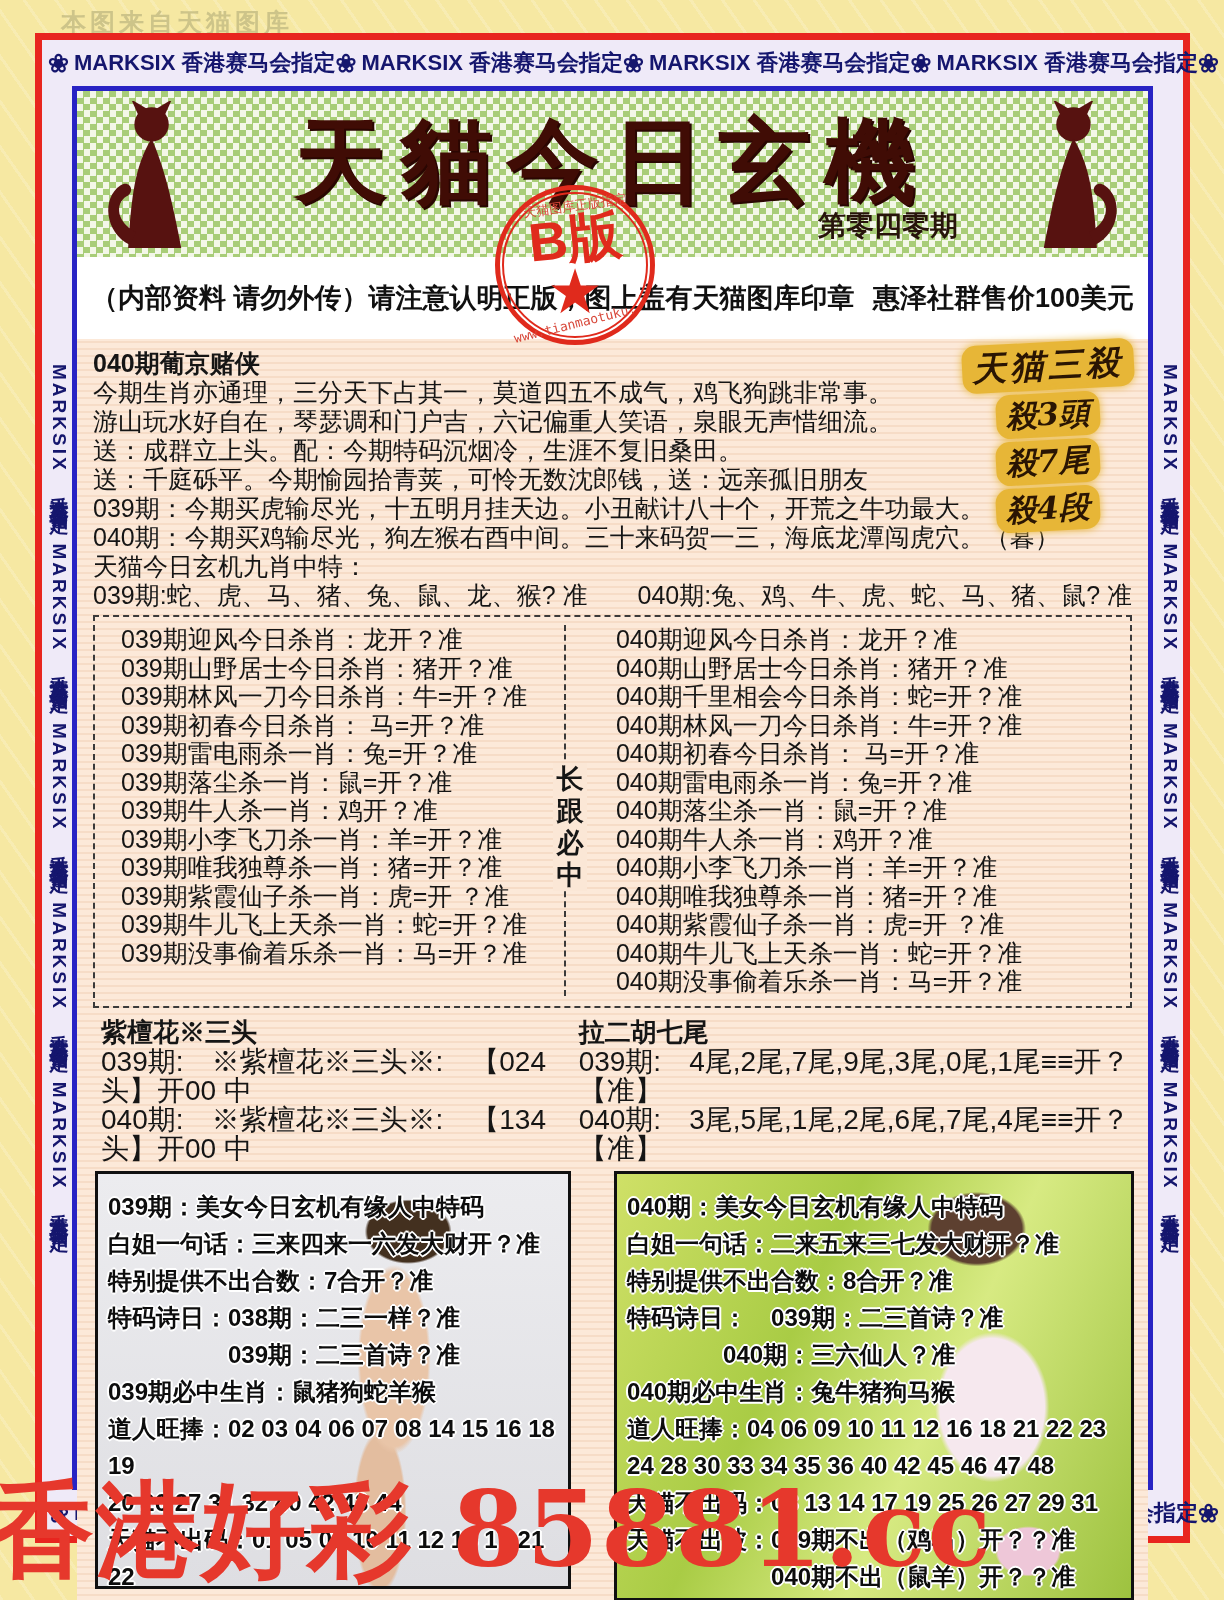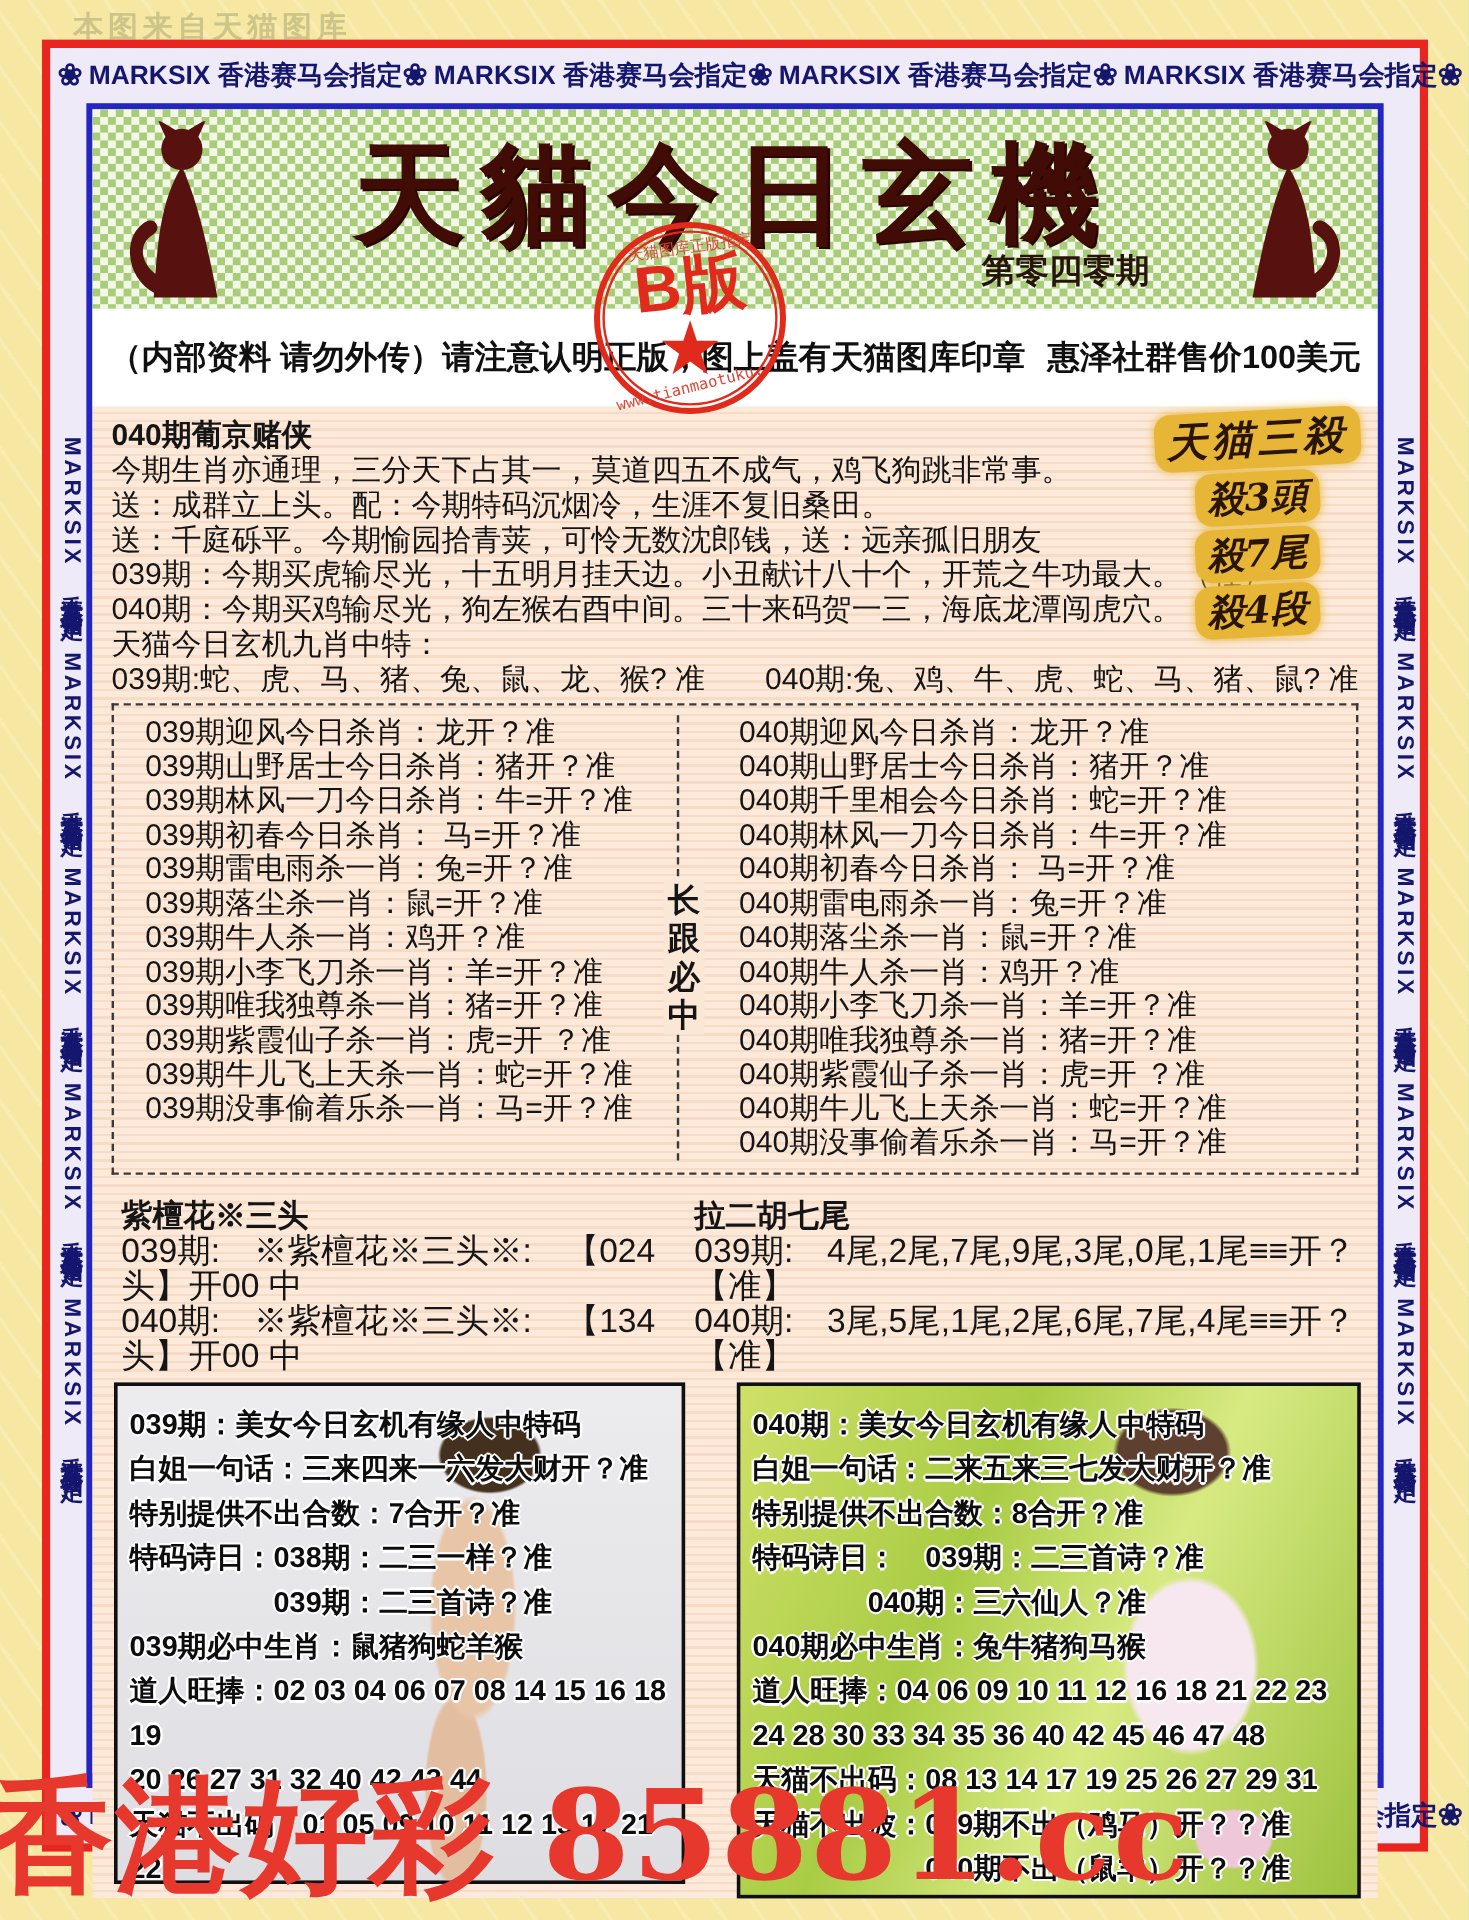--- a/index.html
+++ b/index.html
@@ -58,21 +58,21 @@
     background:repeating-linear-gradient(0deg,#fce9d9 0 5px,#f6dcc7 5px 7px);}
   .sansha{position:absolute;right:14px;top:0;text-align:center;z-index:5;}
   .sansha-line{margin:3px 0;transform:rotate(-3deg);}
   .sansha-line .pill{display:inline-block;background:#e7b637;color:#2a1503;font-weight:bold;
     font-style:italic;border-radius:14px;padding:1px 10px;font-size:31px;
     box-shadow:0 0 8px #e7b637;font-family:"DejaVu Serif",serif;}
   .sansha-title .pill{font-size:34px;letter-spacing:4px;}
   .intro-heading{font-size:25px;line-height:29px;font-weight:bold;}
   .intro-line{font-size:25px;line-height:29px;white-space:pre-wrap;}
   
-  .kill-box{box-sizing:border-box;border:2px dashed #3a3a3a;margin:5px 2px 20px 0;
+  .kill-box{box-sizing:border-box;border:2px dashed #3a3a3a;margin:5px 2px 10px 0;
     display:flex;position:relative;padding:8px 0 10px 0;}
   .kill-col-left{width:45.5%;box-sizing:border-box;padding-left:26px;border-right:2px dashed #3a3a3a;}
   .kill-col-right{flex:1;padding-left:50px;}
   .kill-row{font-size:25px;line-height:28.5px;white-space:pre-wrap;}
   .mid-label{position:absolute;left:calc(45.5% - 13px);top:146px;width:34px;z-index:3;
     background:#fbe7d6;text-align:center;}
   .mid-char{font-size:27px;font-weight:bold;line-height:32px;}
   
   .sec-row{display:flex;margin-top:2px;}
   .sec-left{width:45.5%;box-sizing:border-box;padding-left:8px;}
@@ -197,20 +197,21 @@
               <div class="sansha-line">
               <span class="pill">殺4段</span>
             </div>
             </div>
         </div>
 
         <div class="intro-heading">040期葡京赌侠</div>
         <div>
 
         <div class="intro-line">今期生肖亦通理，三分天下占其一，莫道四五不成气，鸡飞狗跳非常事。</div>
+            <div class="intro-line">游山玩水好自在，琴瑟调和门户吉，六记偏重人笑语，泉眼无声惜细流。</div>
             <div class="intro-line">送：成群立上头。配：今期特码沉烟冷，生涯不复旧桑田。</div>
             <div class="intro-line">送：千庭砾平。今期愉园拾青荚，可怜无数沈郎钱，送：远亲孤旧朋友</div>
             <div class="intro-line">039期：今期买虎输尽光，十五明月挂天边。小丑献计八十个，开荒之牛功最大。（轻）</div>
             <div class="intro-line">040期：今期买鸡输尽光，狗左猴右酉中间。三十来码贺一三，海底龙潭闯虎穴。（暮）</div>
             <div class="intro-line">天猫今日玄机九肖中特：</div>
             <div class="intro-line">039期:蛇、虎、马、猪、兔、鼠、龙、猴? 准　　040期:兔、鸡、牛、虎、蛇、马、猪、鼠? 准</div>
           </div>
 
         <div class="kill-box">
           <div class="kill-col-left">

